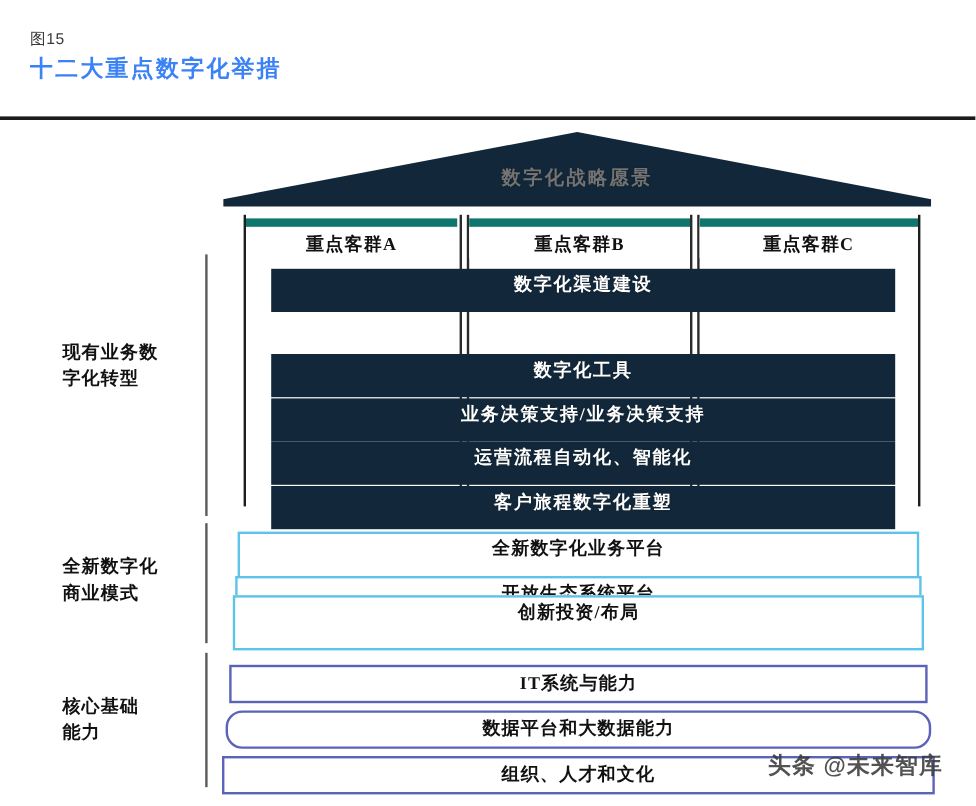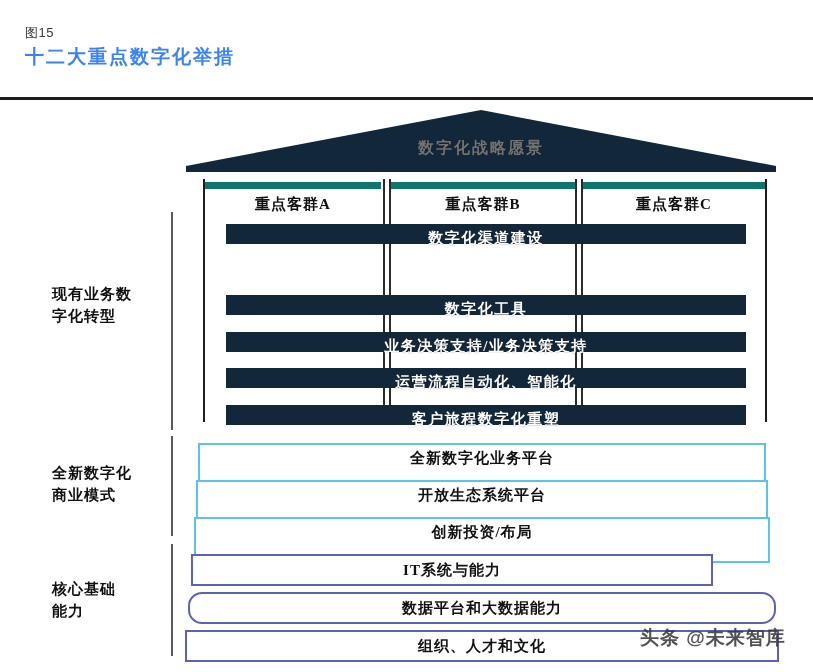--- a/index.html
+++ b/index.html
@@ -118,21 +118,21 @@
   }
   #group-a { left: 205px; width: 176px; }
   #group-b { left: 391px; width: 184px; }
   #group-c { left: 583px; width: 182px; }
 
   
   .bar {
     position: absolute;
     left: 226px;
     width: 520px;
-    height: 20px;
+    height: 36px;
     background: #12283a;
     color: #ffffff;
     text-align: center;
     line-height: 28px;
     font-size: 15px;
     font-weight: bold;
     letter-spacing: 1.5px;
     font-family: "Liberation Serif", "DejaVu Serif", serif;
     text-shadow: 0 0 1px rgba(0,0,0,0.5);
   }
@@ -238,23 +238,23 @@
   <div class="group-head" id="group-c">重点客群C</div>
 
   <div class="bar" style="top:124px">数字化渠道建设</div>
   <div class="bar" style="top:195px">数字化工具</div>
   <div class="bar" style="top:232px">业务决策支持/业务决策支持</div>
   <div class="bar" style="top:268px">运营流程自动化、智能化</div>
   <div class="bar" style="top:305px">客户旅程数字化重塑</div>
 
   <div class="lightbox" style="top:343px; left:198px; width:568px;">全新数字化业务平台</div>
   <div class="lightbox" style="top:380px; left:196px; width:572px;">开放生态系统平台</div>
-  <div class="lightbox" style="top:417px; left:194px; width:576px;">创新投资/布局</div>
-
-  <div class="foundbox" style="top:454px; left:191px; width:522px;">IT系统与能力</div>
+  <div class="lightbox" style="top:396px; left:194px; width:576px;">创新投资/布局</div>
+
+  <div class="foundbox" style="top:454px; left:191px; width:582px;">IT系统与能力</div>
   <div class="foundbox" style="top:492px; left:188px; width:588px;border-radius:14px;">数据平台和大数据能力</div>
   <div class="foundbox" style="top:530px; left:185px; width:594px;">组织、人才和文化</div>
 
   <div class="section-rule" id="rule-1"></div>
   <div class="section-rule" id="rule-2"></div>
   <div class="section-rule" id="rule-3"></div>
 
   <div class="section-label" id="label-1">
     <div>现有业务数</div>
     <div>字化转型</div>

